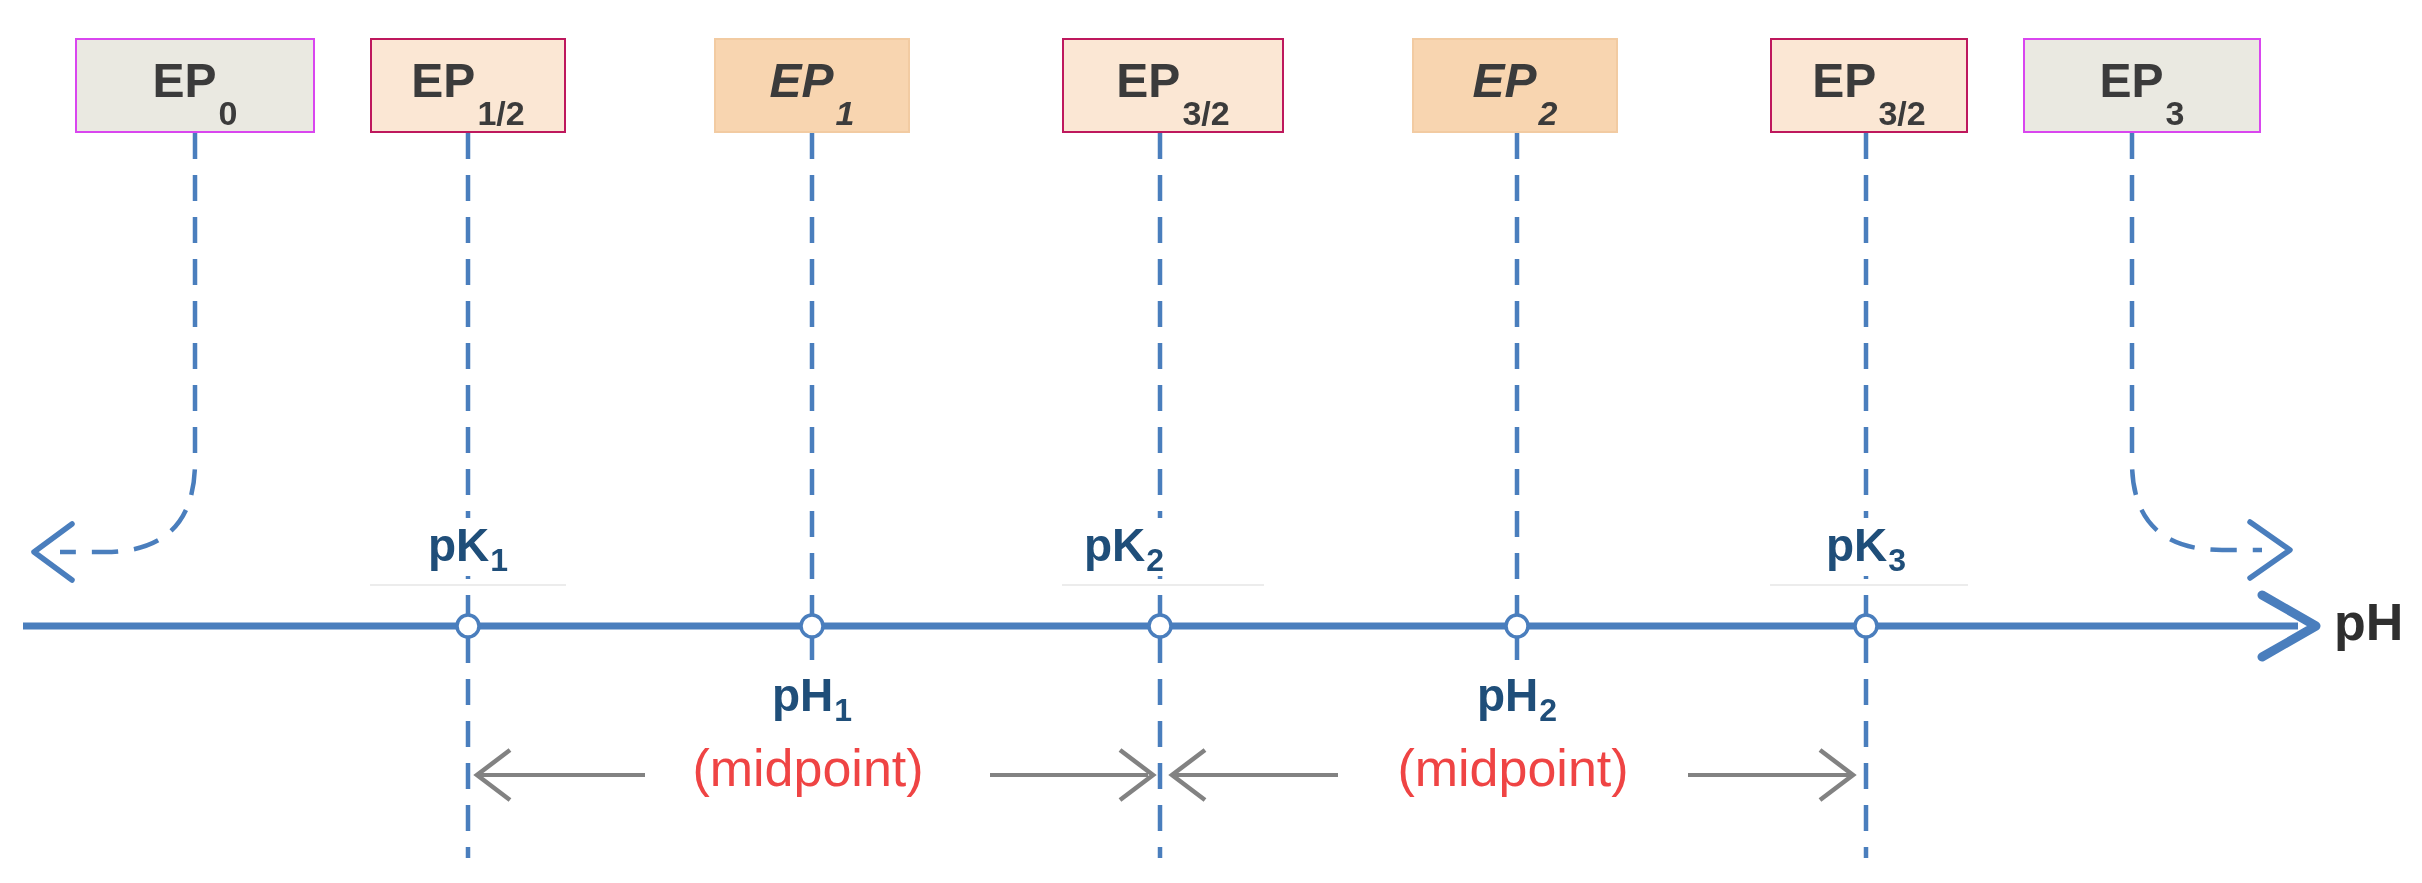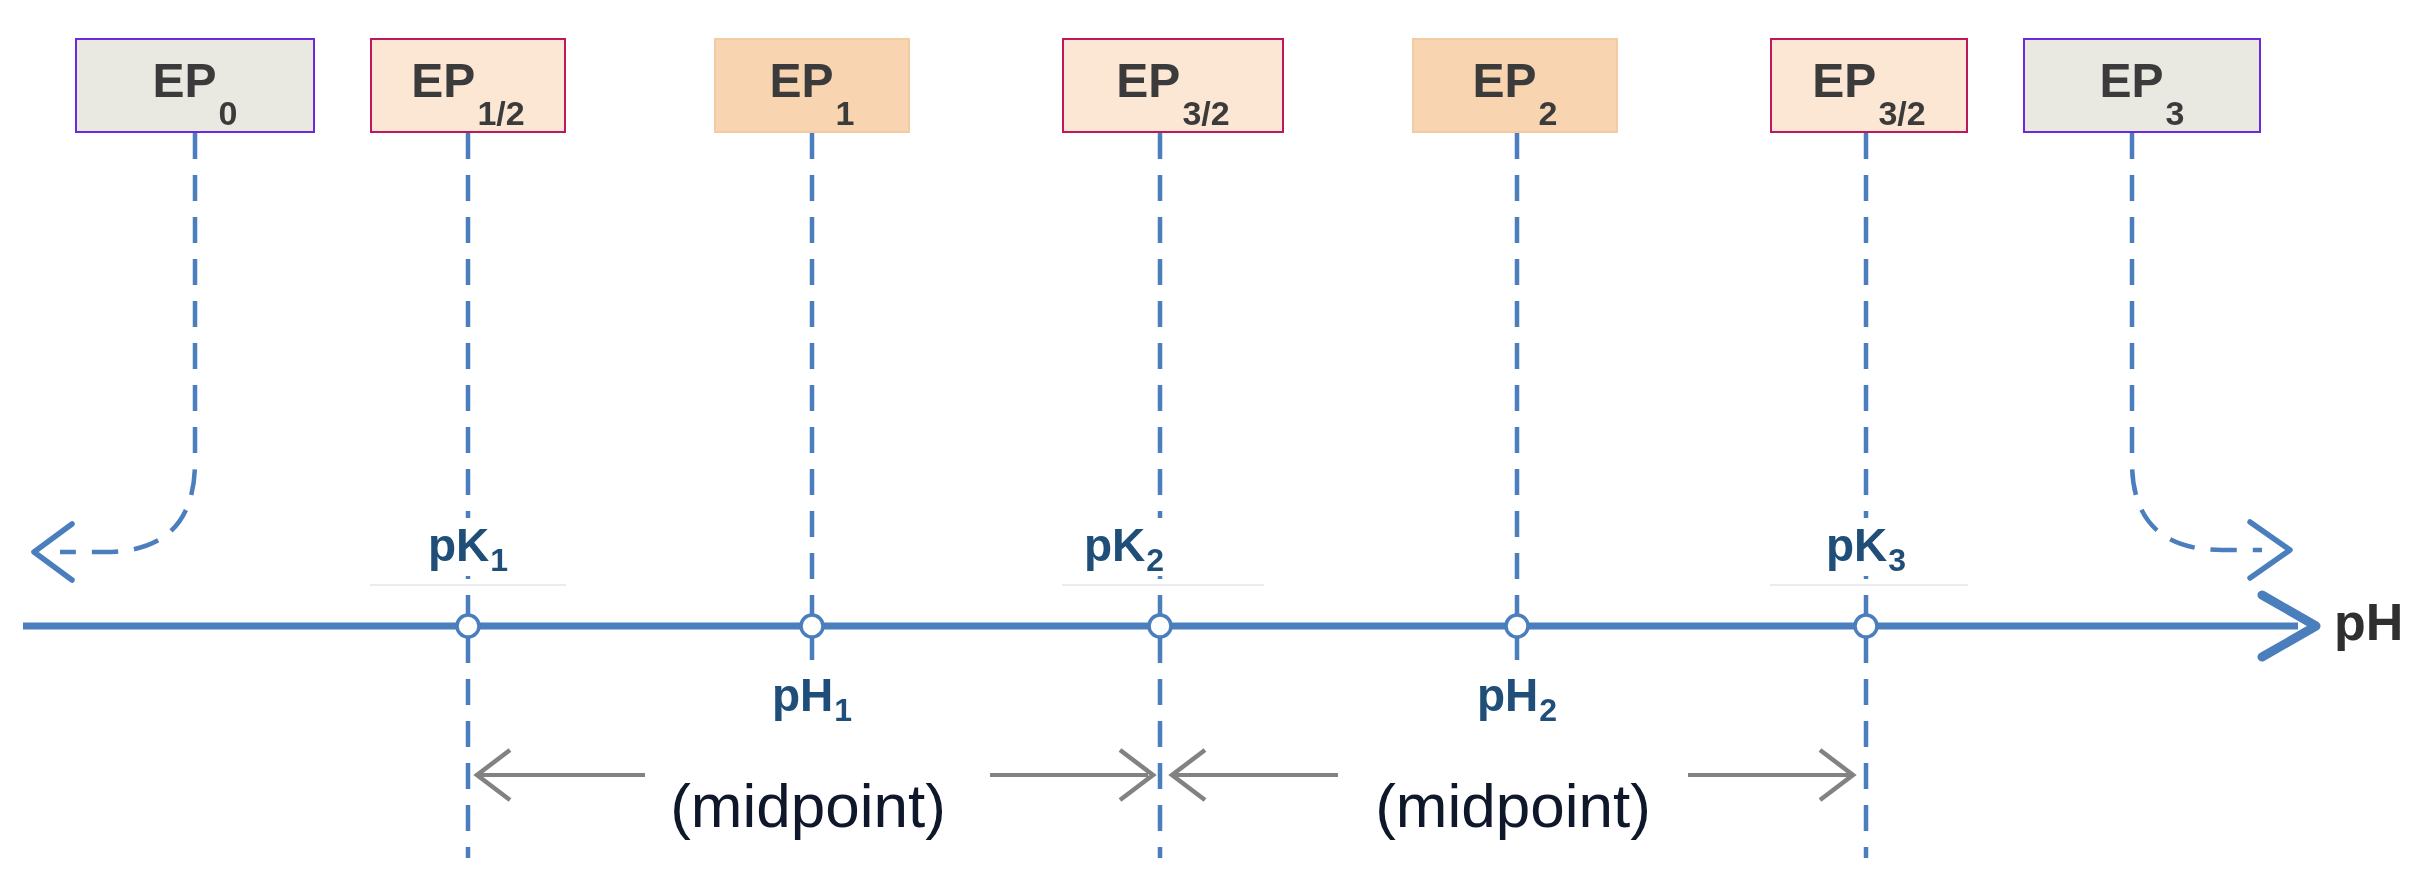--- a/index.html
+++ b/index.html
@@ -32,22 +32,22 @@
   }
   .ep-box .sub {
     font-size: 34px;
     vertical-align: -0.45em;
     line-height: 1;
     position: relative;
     top: 0.35em;
     margin-left: 2px;
     font-weight: bold;
   }
-  .ep-gray  { background: #eae9e1; border: 2px solid #6d28d9; }
-  .ep-peach { background: #f8d5b0; border: 2px solid #f2cba2; }
+  .ep-gray  { background: #eae9e1; border: 2px solid #d946ef; }
+  .ep-peach { background: #f8d5b0; border: 2px solid #f2cba2; font-style: italic; }
   .ep-light { background: #fbe7d4; border: 2px solid #be185d; }
 
   
   .pk-label {
     position: absolute;
     top: 518px;
     transform: translateX(-50%);
     background: #ffffff;
     padding: 0 12px 4px 12px;
     font-weight: bold;
@@ -66,24 +66,24 @@
     position: absolute;
     top: 668px;
     transform: translateX(-50%);
     font-weight: bold;
     font-size: 46px;
     color: #1f4e79;
     white-space: nowrap;
   }
   .midpoint-caption {
     position: absolute;
-    top: 770px;
+    top: 738px;
     transform: translateX(-50%);
-    font-size: 62px;
-    color: #0f172a;
+    font-size: 52px;
+    color: #ef4444;
     background: #ffffff;
     padding: 0 10px;
     white-space: nowrap;
   }
   
   .axis-title {
     position: absolute;
     left: 2334px;
     top: 592px;
     font-weight: bold;

